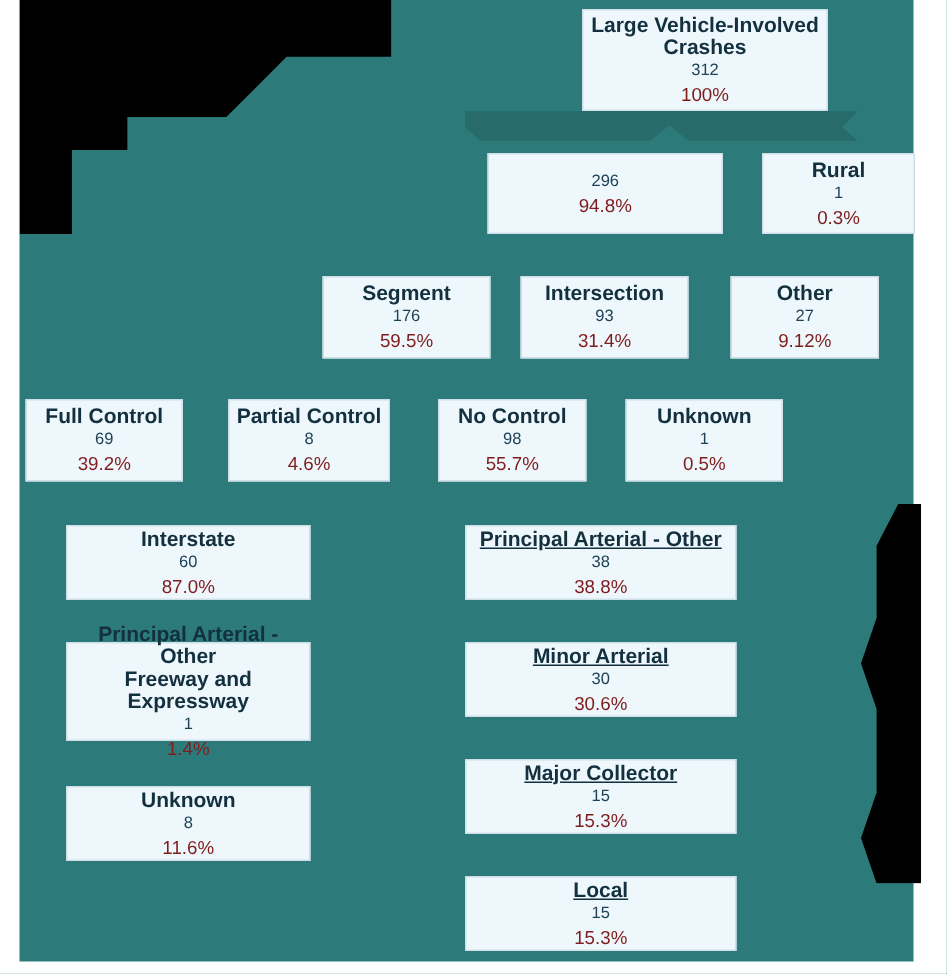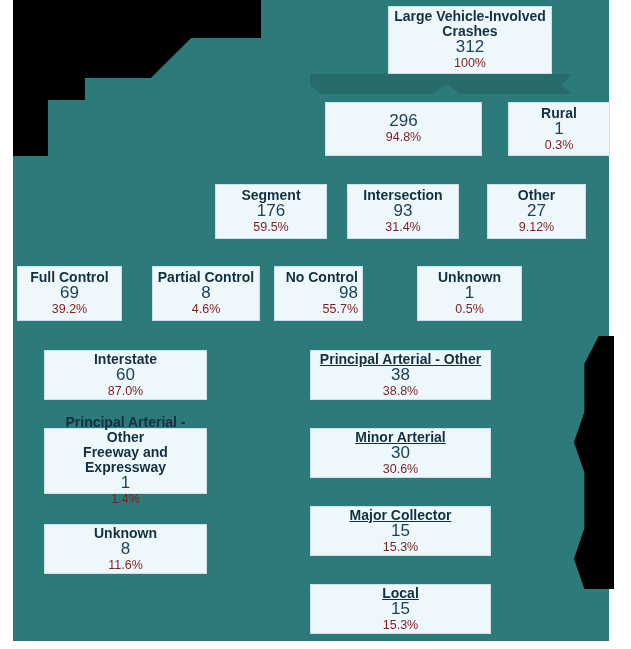--- a/index.html
+++ b/index.html
@@ -101,21 +101,21 @@
     font-weight: bold;
     font-size: 14px;
     line-height: 15px;
     color: #13303f;
     white-space: pre-line;
   }
   .node.underlined .node-title {
     text-decoration: underline;
   }
   .node .node-count {
-    font-size: 17px;
+    font-size: 11px;
     line-height: 16px;
     color: #1d4257;
   }
   .node .node-pct {
     font-size: 12.5px;
     line-height: 16px;
     color: #7f1d1d;
   }
 </style>
 </head>
@@ -168,21 +168,21 @@
     <div class="node-count">69</div>
     <div class="node-pct">39.2%</div>
   </div>
 
   <div class="node" id="n-partial" style="left:152px; top:266px; width:108px; height:55px;">
     <div class="node-title">Partial Control</div>
     <div class="node-count">8</div>
     <div class="node-pct">4.6%</div>
   </div>
 
-  <div class="node" id="n-nocontrol" style="left:274px; top:266px; width:89px; height:55px;align-items:flex-end;">
+  <div class="node" id="n-nocontrol" style="left:292px; top:266px; width:99px; height:55px;">
     <div class="node-title">No Control</div>
     <div class="node-count">98</div>
     <div class="node-pct">55.7%</div>
   </div>
 
   <div class="node" id="n-unkctrl" style="left:417px; top:266px; width:105px; height:55px;">
     <div class="node-title">Unknown</div>
     <div class="node-count">1</div>
     <div class="node-pct">0.5%</div>
   </div>

